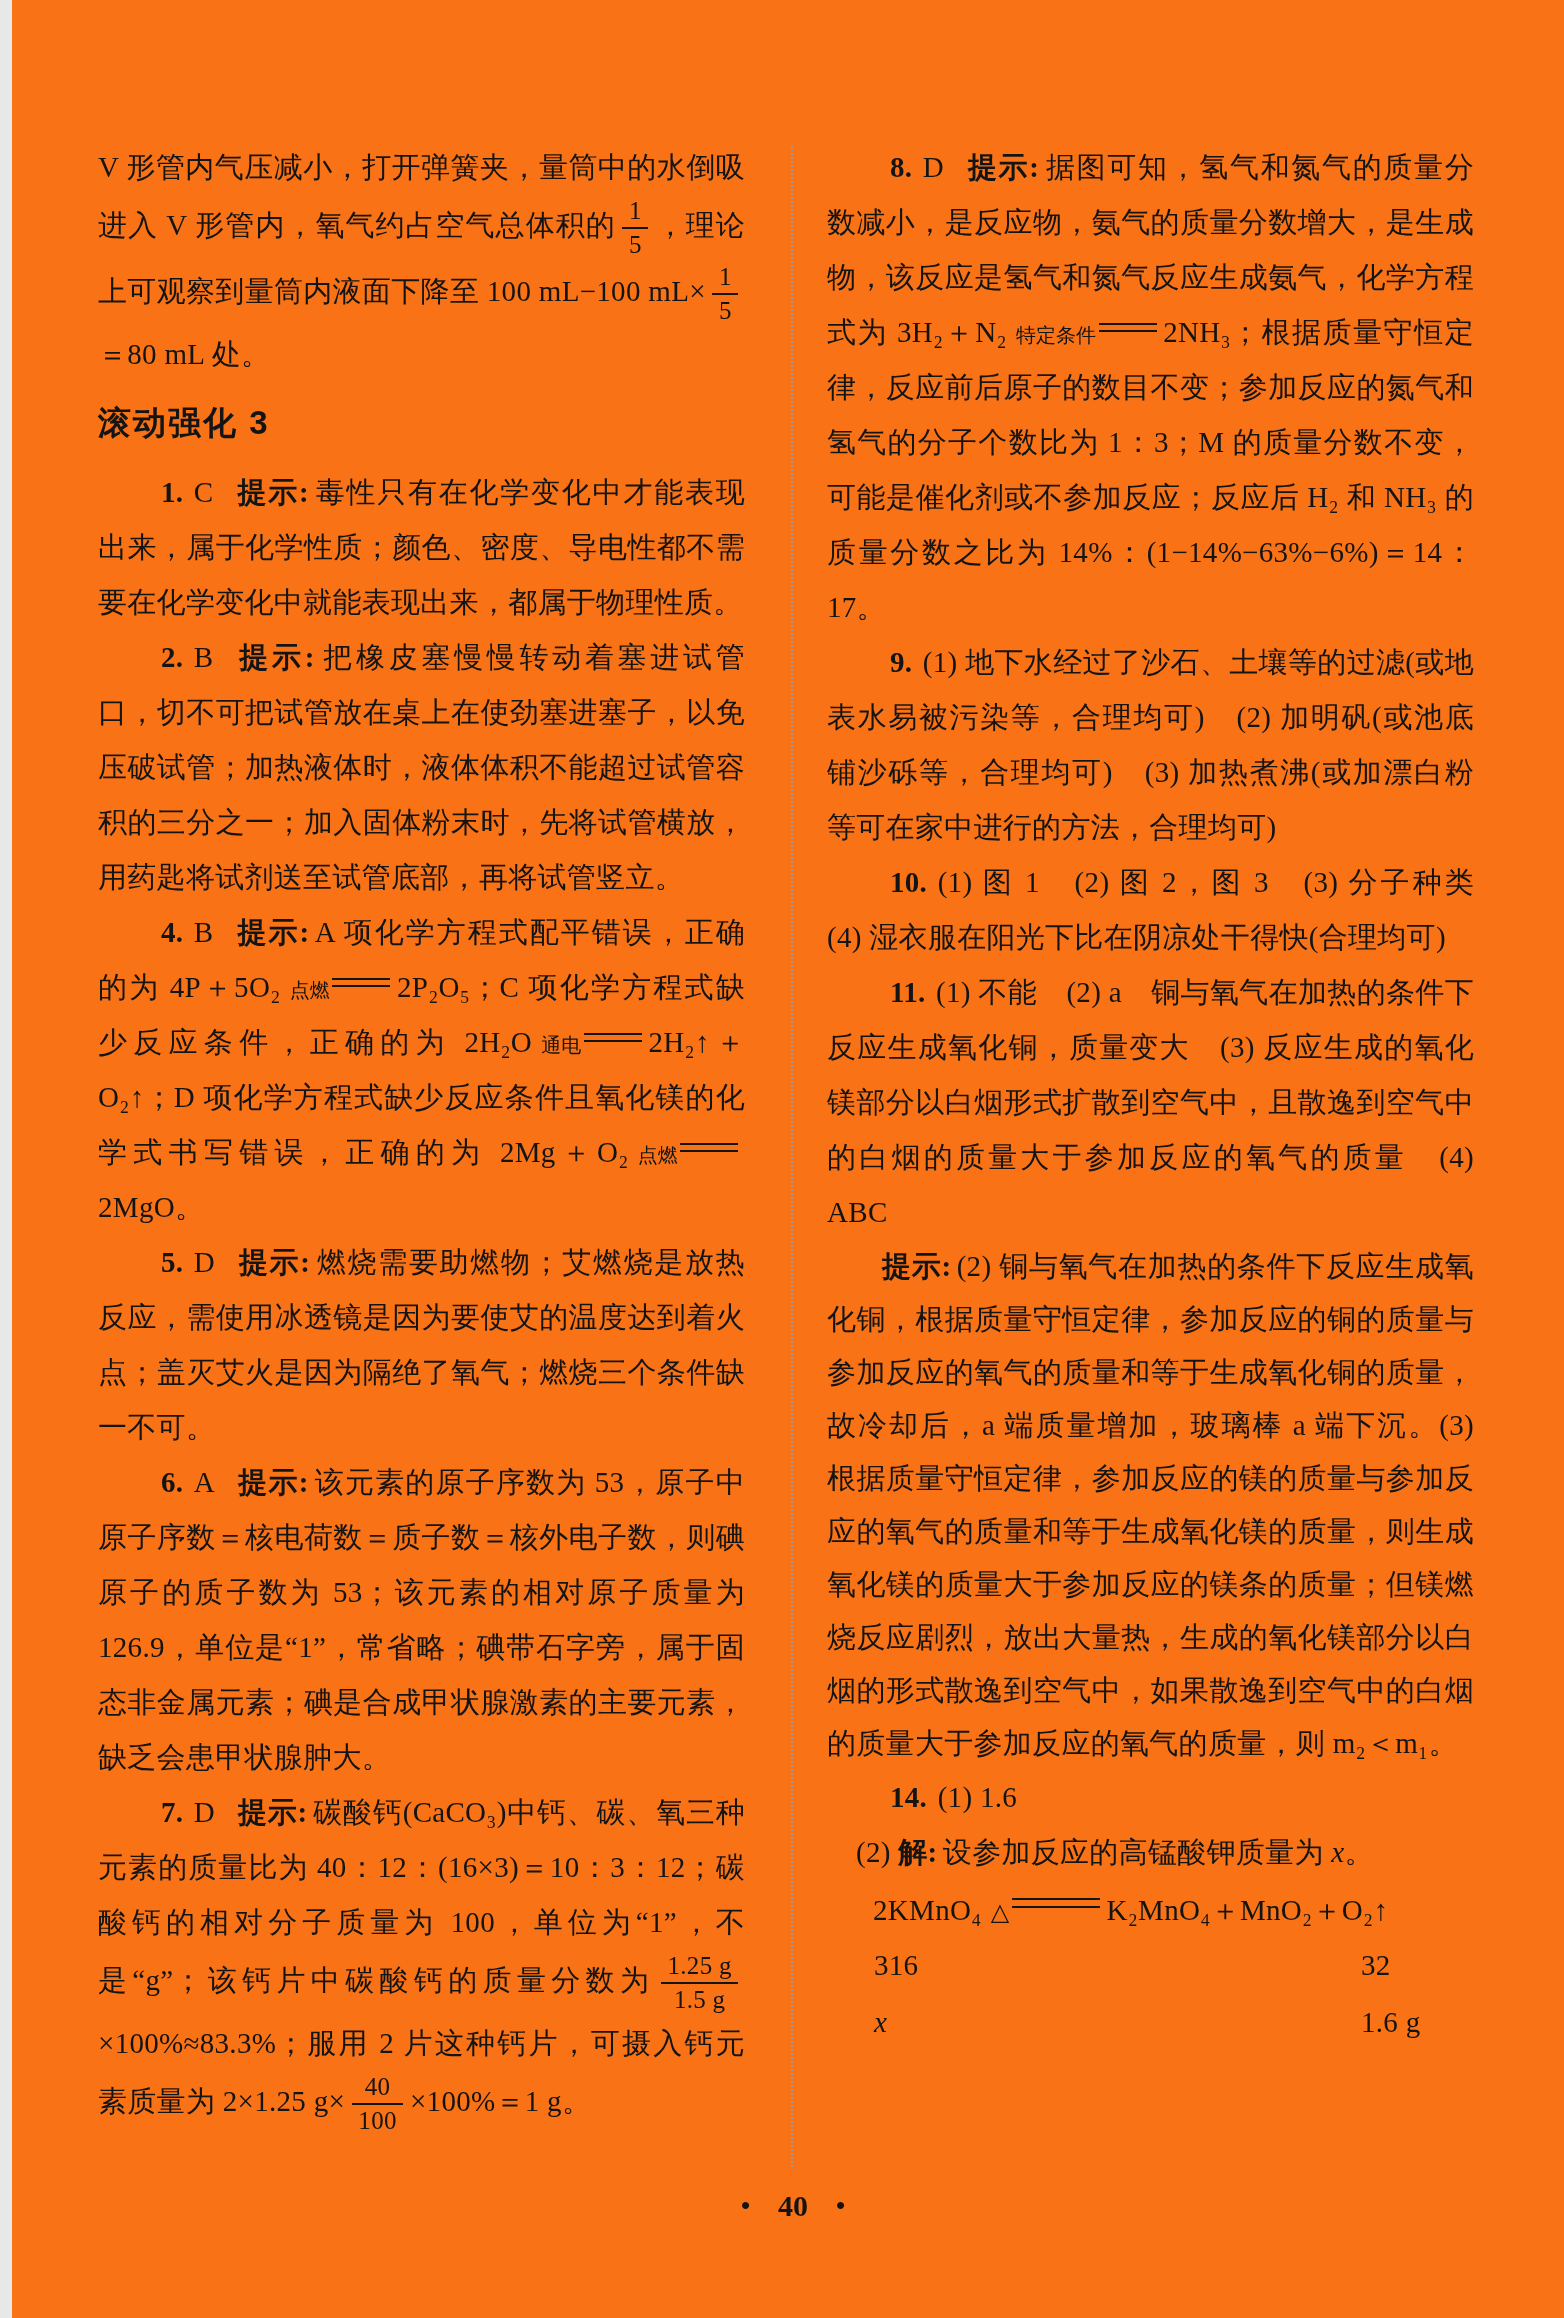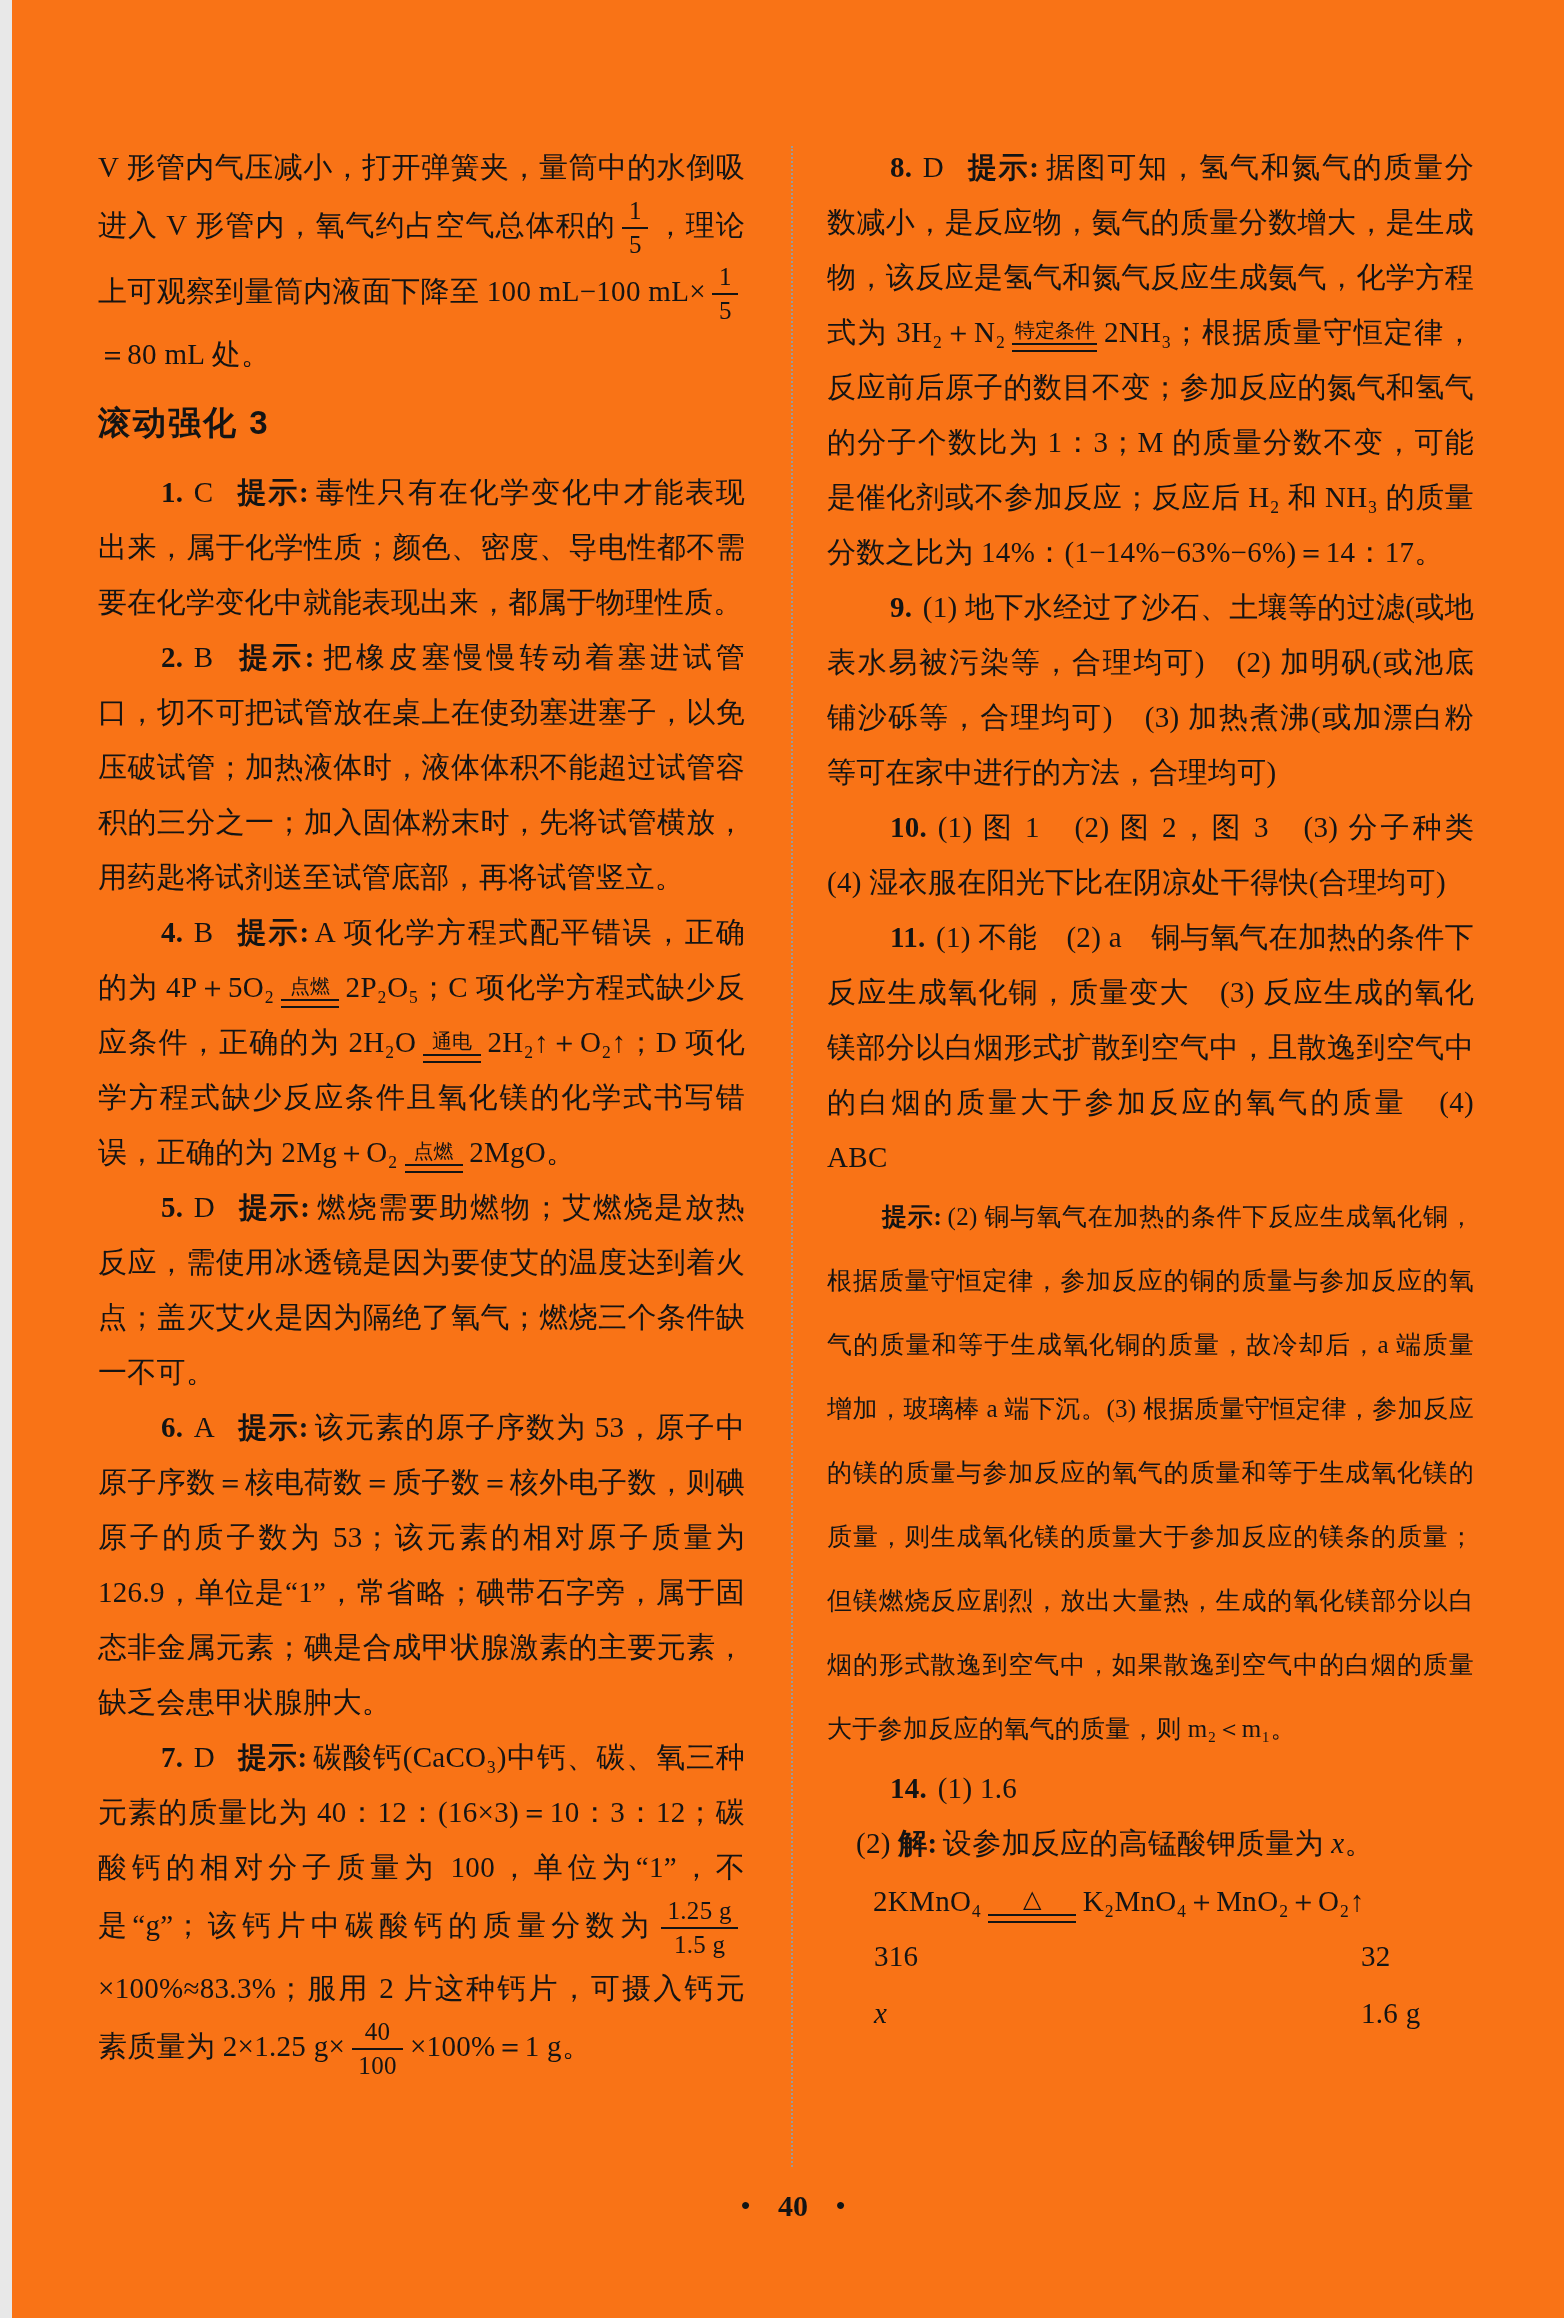--- a/index.html
+++ b/index.html
@@ -65,41 +65,41 @@
     font-size: 25px;
     line-height: 32px;
     margin: 0 6.6px;
     text-indent: 0;
   }
   .fnum { border-bottom: 2px solid #141414; padding: 0 6.6px; }
   .fden { padding: 0 6.6px; }
 
   .eqc {
     display: inline-flex;
-    flex-direction: column;
+    flex-direction: row;
     align-items: center;
     vertical-align: middle;
     margin: 0 6.6px;
     text-indent: 0;
   }
   .cond { font-size: 20px; line-height: 25px; letter-spacing: 0; white-space: nowrap; padding: 0 2.6px; }
   .cond-big { font-size: 24px; line-height: 29px; }
   .dbl {
     align-self: stretch;
     min-width: 58px;
     height: 9.2px;
     border-top: 2.6px solid #141414;
     border-bottom: 2.6px solid #141414;
     box-sizing: border-box;
   }
   .dbl-wide { min-width: 88px; }
 
   .hint-para {
-    font-size: 25px;
-    line-height: 64px;
+    font-size: 29px;
+    line-height: 53px;
     text-indent: 55px;
   }
 
   .eq-line { text-indent: 0; margin-left: 46px; margin-top: 2.6px; white-space: nowrap; }
   .calc-row { position: relative; height: 57px; }
   .cv { position: absolute; top: 0; }
   .c1 { left: 47px; }
   .c2 { left: 534px; }
   .var { font-style: italic; }
 

